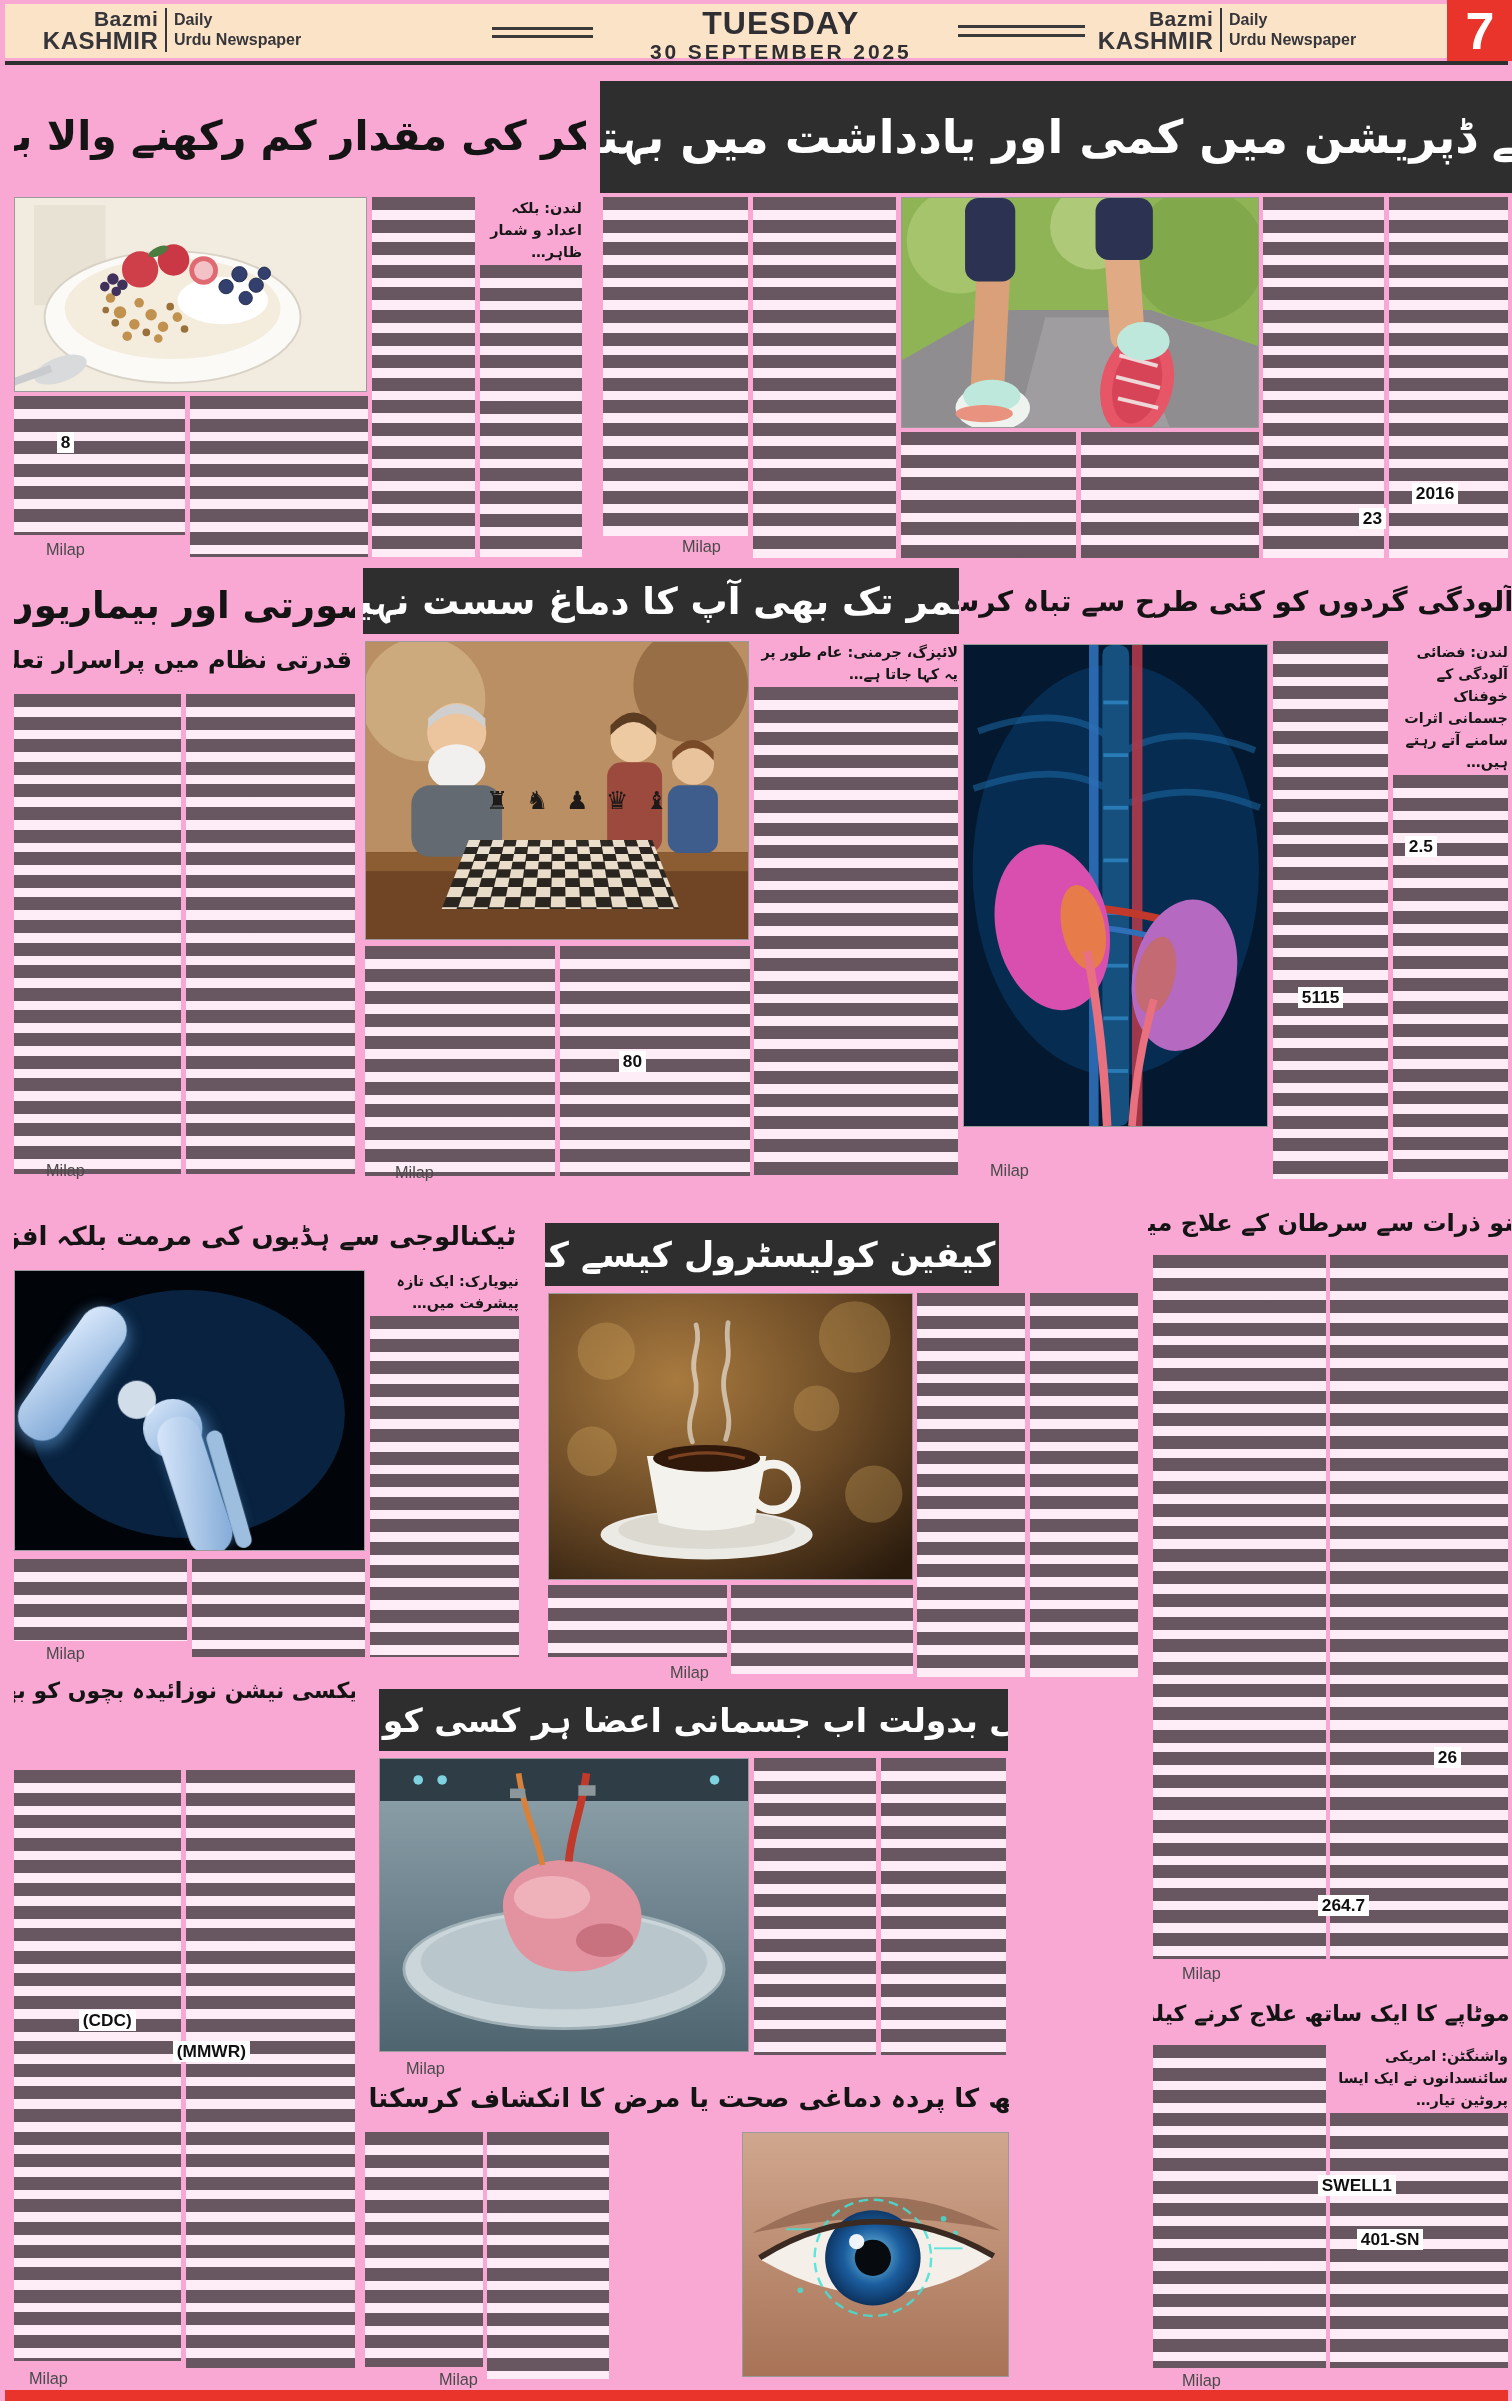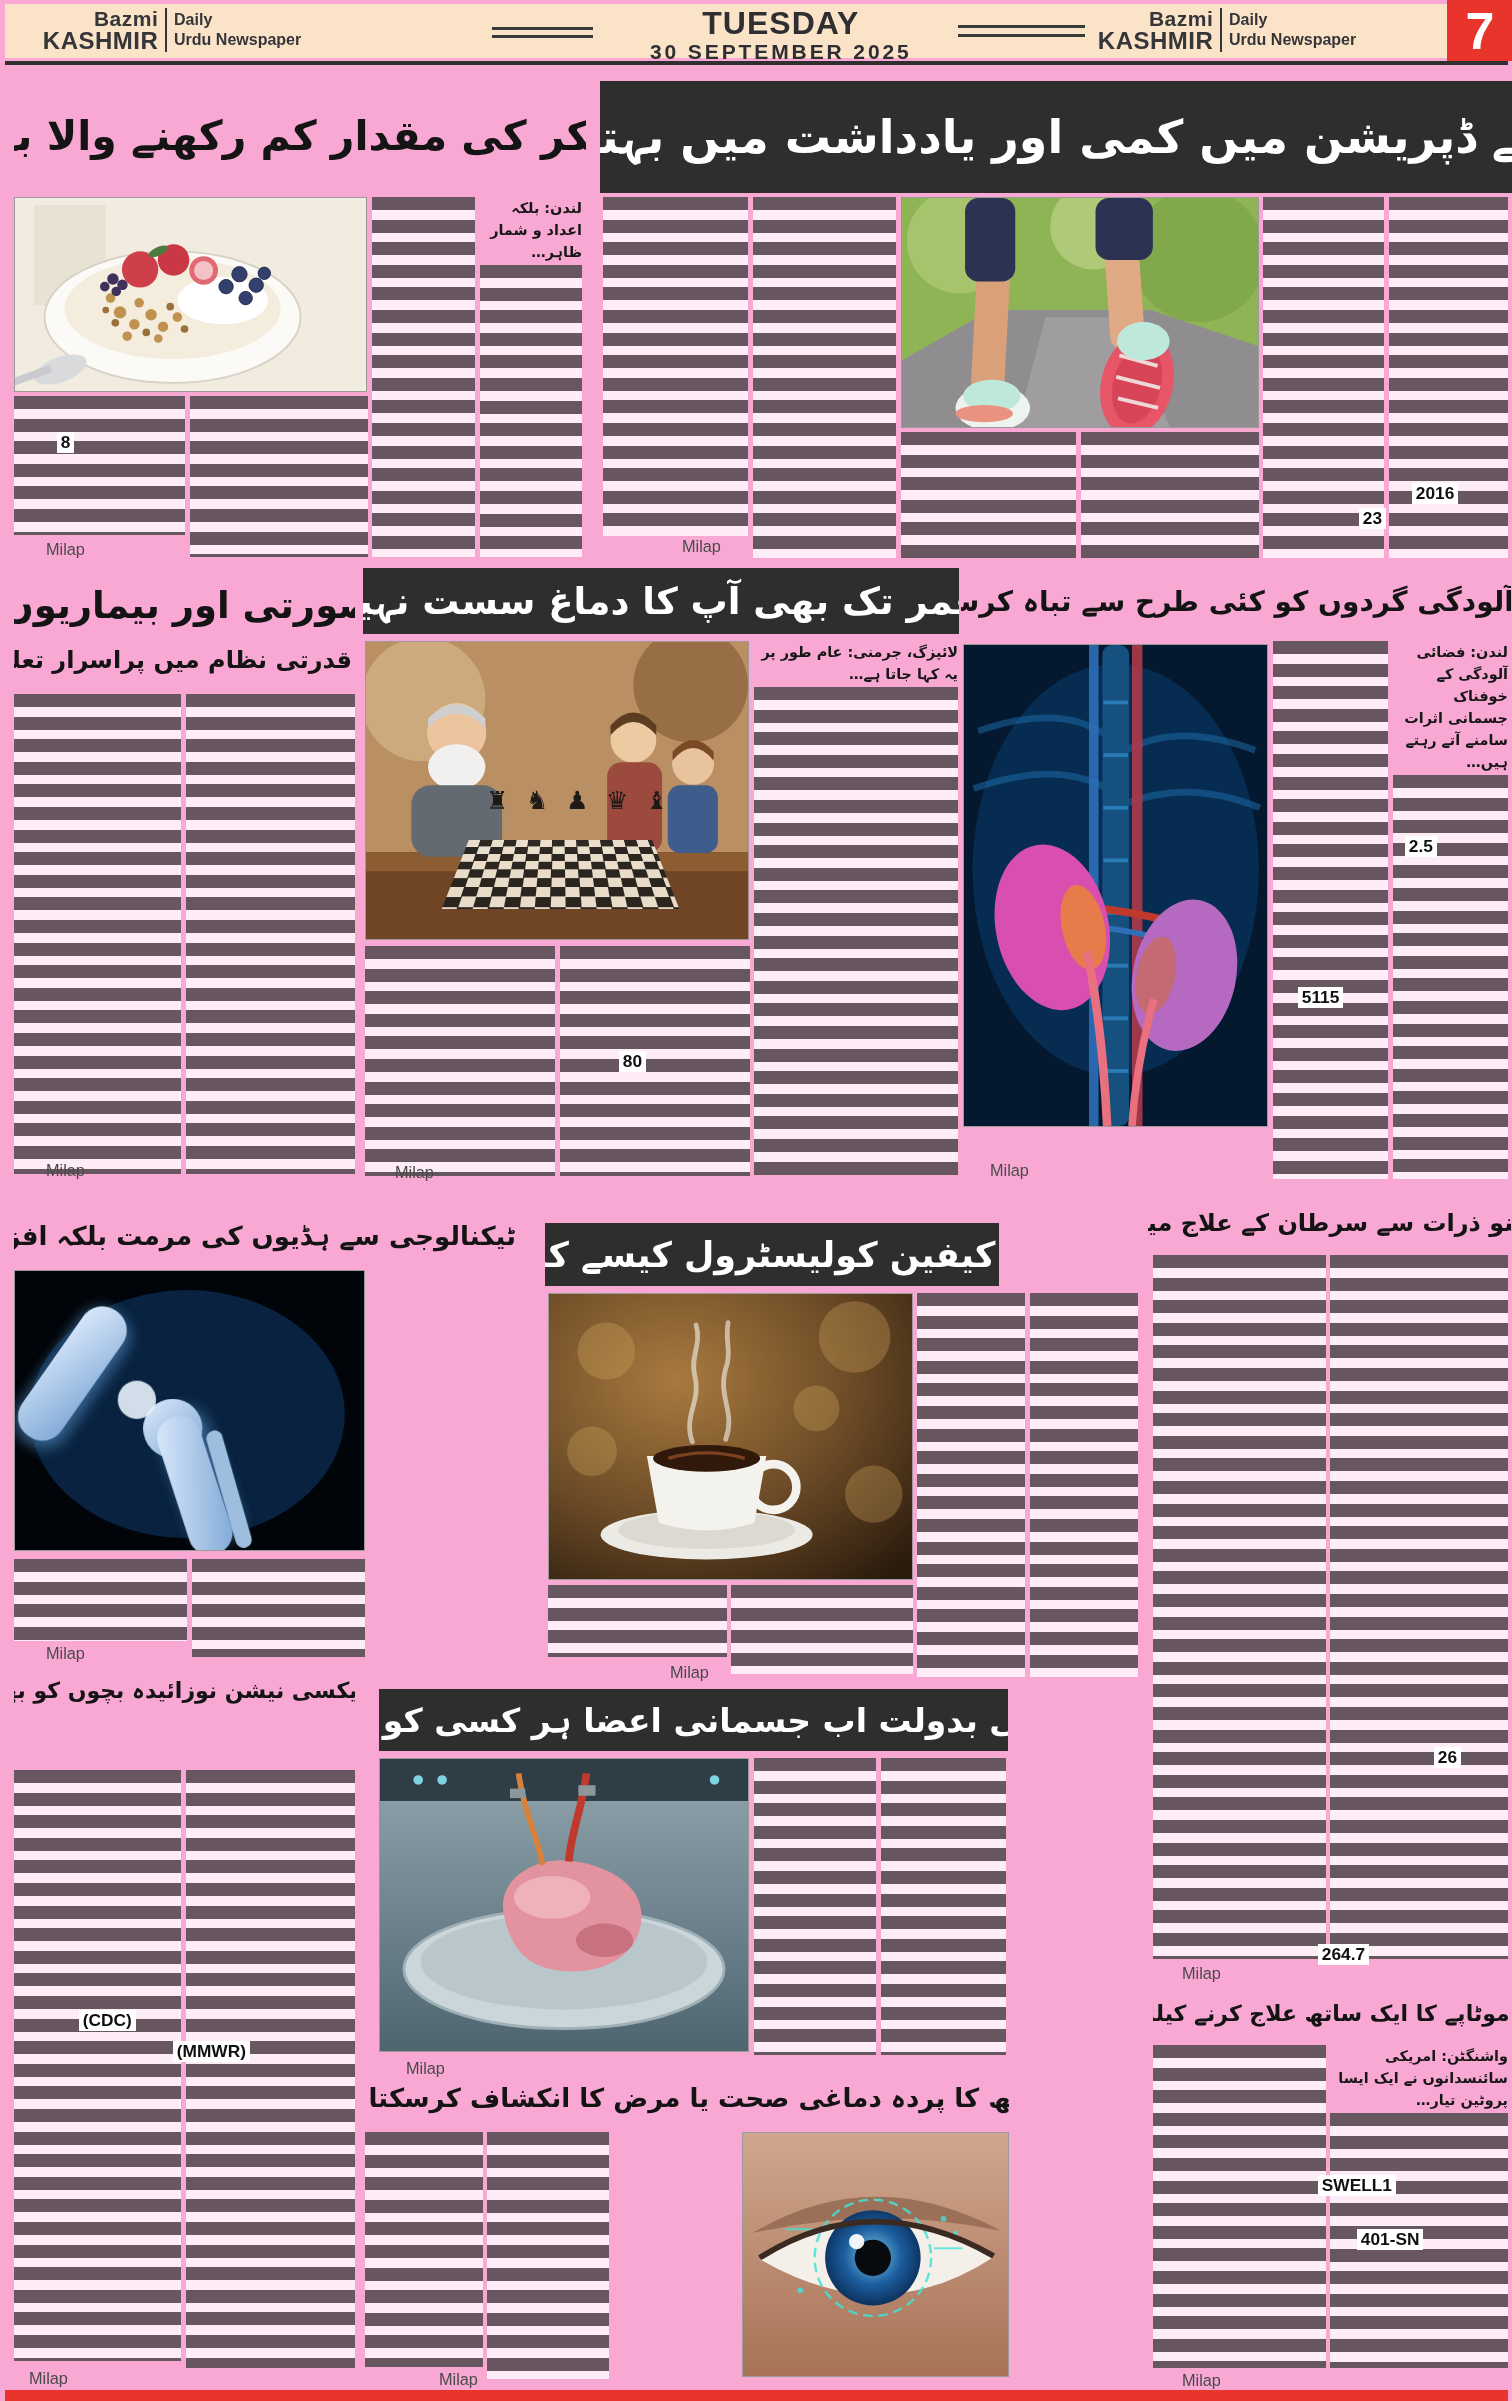--- a/index.html
+++ b/index.html
@@ -303,20 +303,24 @@
         <rect x="60" y="60" width="120" height="330" rx="55" fill="#3f6f9e" transform="rotate(35 120 225)"></rect>
         <rect x="330" y="280" width="110" height="300" rx="50" fill="#3f6f9e" transform="rotate(-20 385 430)"></rect>
       </g>
       <rect x="70" y="55" width="100" height="320" rx="48" fill="url(#bone)" transform="rotate(35 120 215)"></rect>
       <circle cx="330" cy="330" r="62" fill="url(#bone)"></circle>
       <rect x="330" y="300" width="92" height="300" rx="44" fill="url(#bone)" transform="rotate(-18 376 450)"></rect>
       <rect x="430" y="330" width="34" height="255" rx="17" fill="#9dbede" transform="rotate(-16 447 455)"></rect>
       <circle cx="255" cy="270" r="40" fill="#e8f2fc" opacity=".9"></circle>
     </svg>
   </div>
+  <div class="col" style="left:370px;top:1270px;width:149px;height:387px;">
+    <div class="lead">نیویارک: ایک تازہ پیشرفت میں…</div>
+    <div class="fill"></div>
+  </div>
   <div class="col" style="left:14.4px;top:1559px;width:173px;height:82px;">
       <div class="fill"></div>
     </div>
   <div class="col" style="left:192px;top:1559px;width:173px;height:98px;">
       <div class="fill"></div>
     </div>
   <span class="byline" style="left:46px;top:1644px;">Milap</span>
 
   <div class="hl dark" style="left:545px;top:1223px;width:454px;height:63px;font-size:35px;">کافی میں کیفین کولیسٹرول کیسے کم کرتی ہے</div>
   <div class="photo" style="left:548px;top:1293px;width:365px;height:287px;">
@@ -363,21 +367,21 @@
   <span class="byline" style="left:670px;top:1663px;">Milap</span>
 
   <div class="hl" style="left:1148px;top:1197px;width:363px;height:52px;font-size:24px;">مکئی کے نینو ذرات سے سرطان کے علاج میں پیشرفت</div>
   <div class="col" style="left:1153px;top:1255px;width:173px;height:704px;">
       <div class="fill"></div>
     </div>
   <div class="col" style="left:1330px;top:1255px;width:178px;height:704px;">
       <div class="fill"></div>
     </div>
   <span class="byline" style="left:1182px;top:1964px;">Milap</span>
-  <span class="token" style="left:1318px;top:1944px;">264.7</span>
+  <span class="token" style="left:1318px;top:1895px;">264.7</span>
   <span class="token" style="left:1434px;top:1747px;">26</span>
 
   <div class="hl" style="left:1153px;top:1988px;width:358px;height:50px;font-size:22px;">ذیابیطس اور موٹاپے کا ایک ساتھ علاج کرنے کیلئے پروٹین تیار</div>
   <div class="col" style="left:1153px;top:2045px;width:173px;height:323px;">
       <div class="fill"></div>
     </div>
   <div class="col" style="left:1330px;top:2045px;width:178px;height:323px;">
     <div class="lead">واشنگٹن: امریکی سائنسدانوں نے ایک ایسا پروٹین تیار…</div>
     <div class="fill"></div>
   </div>

